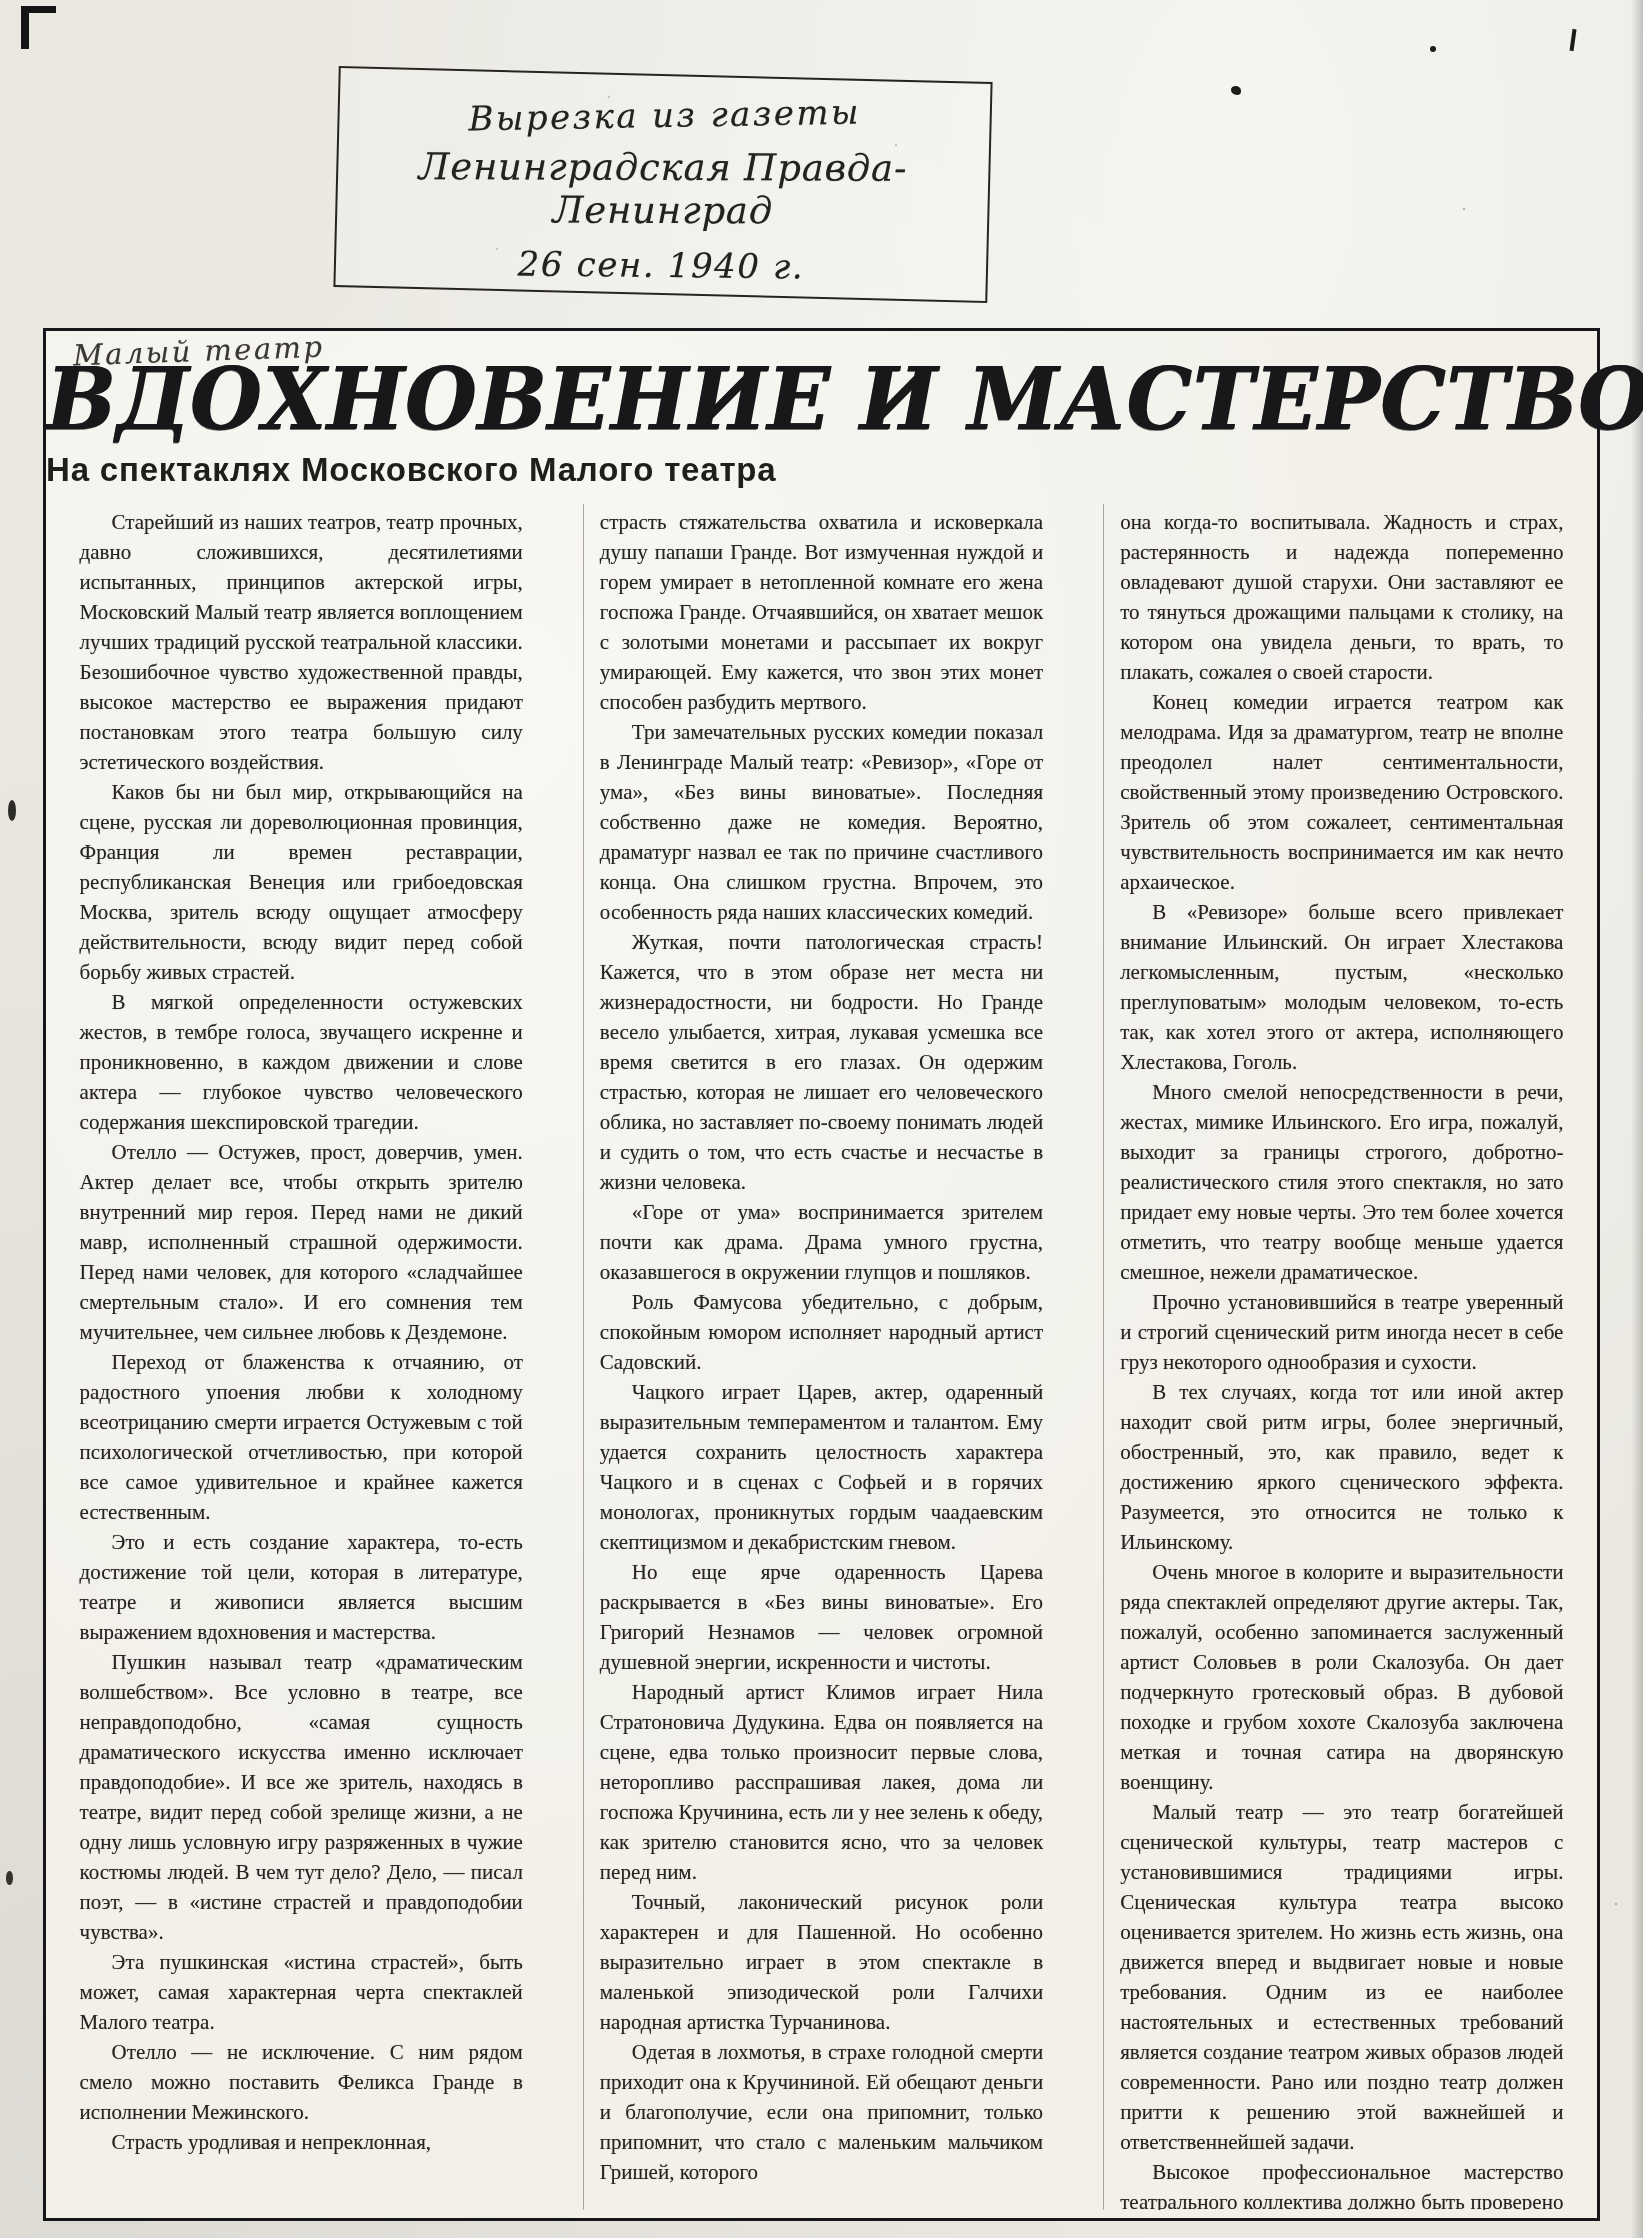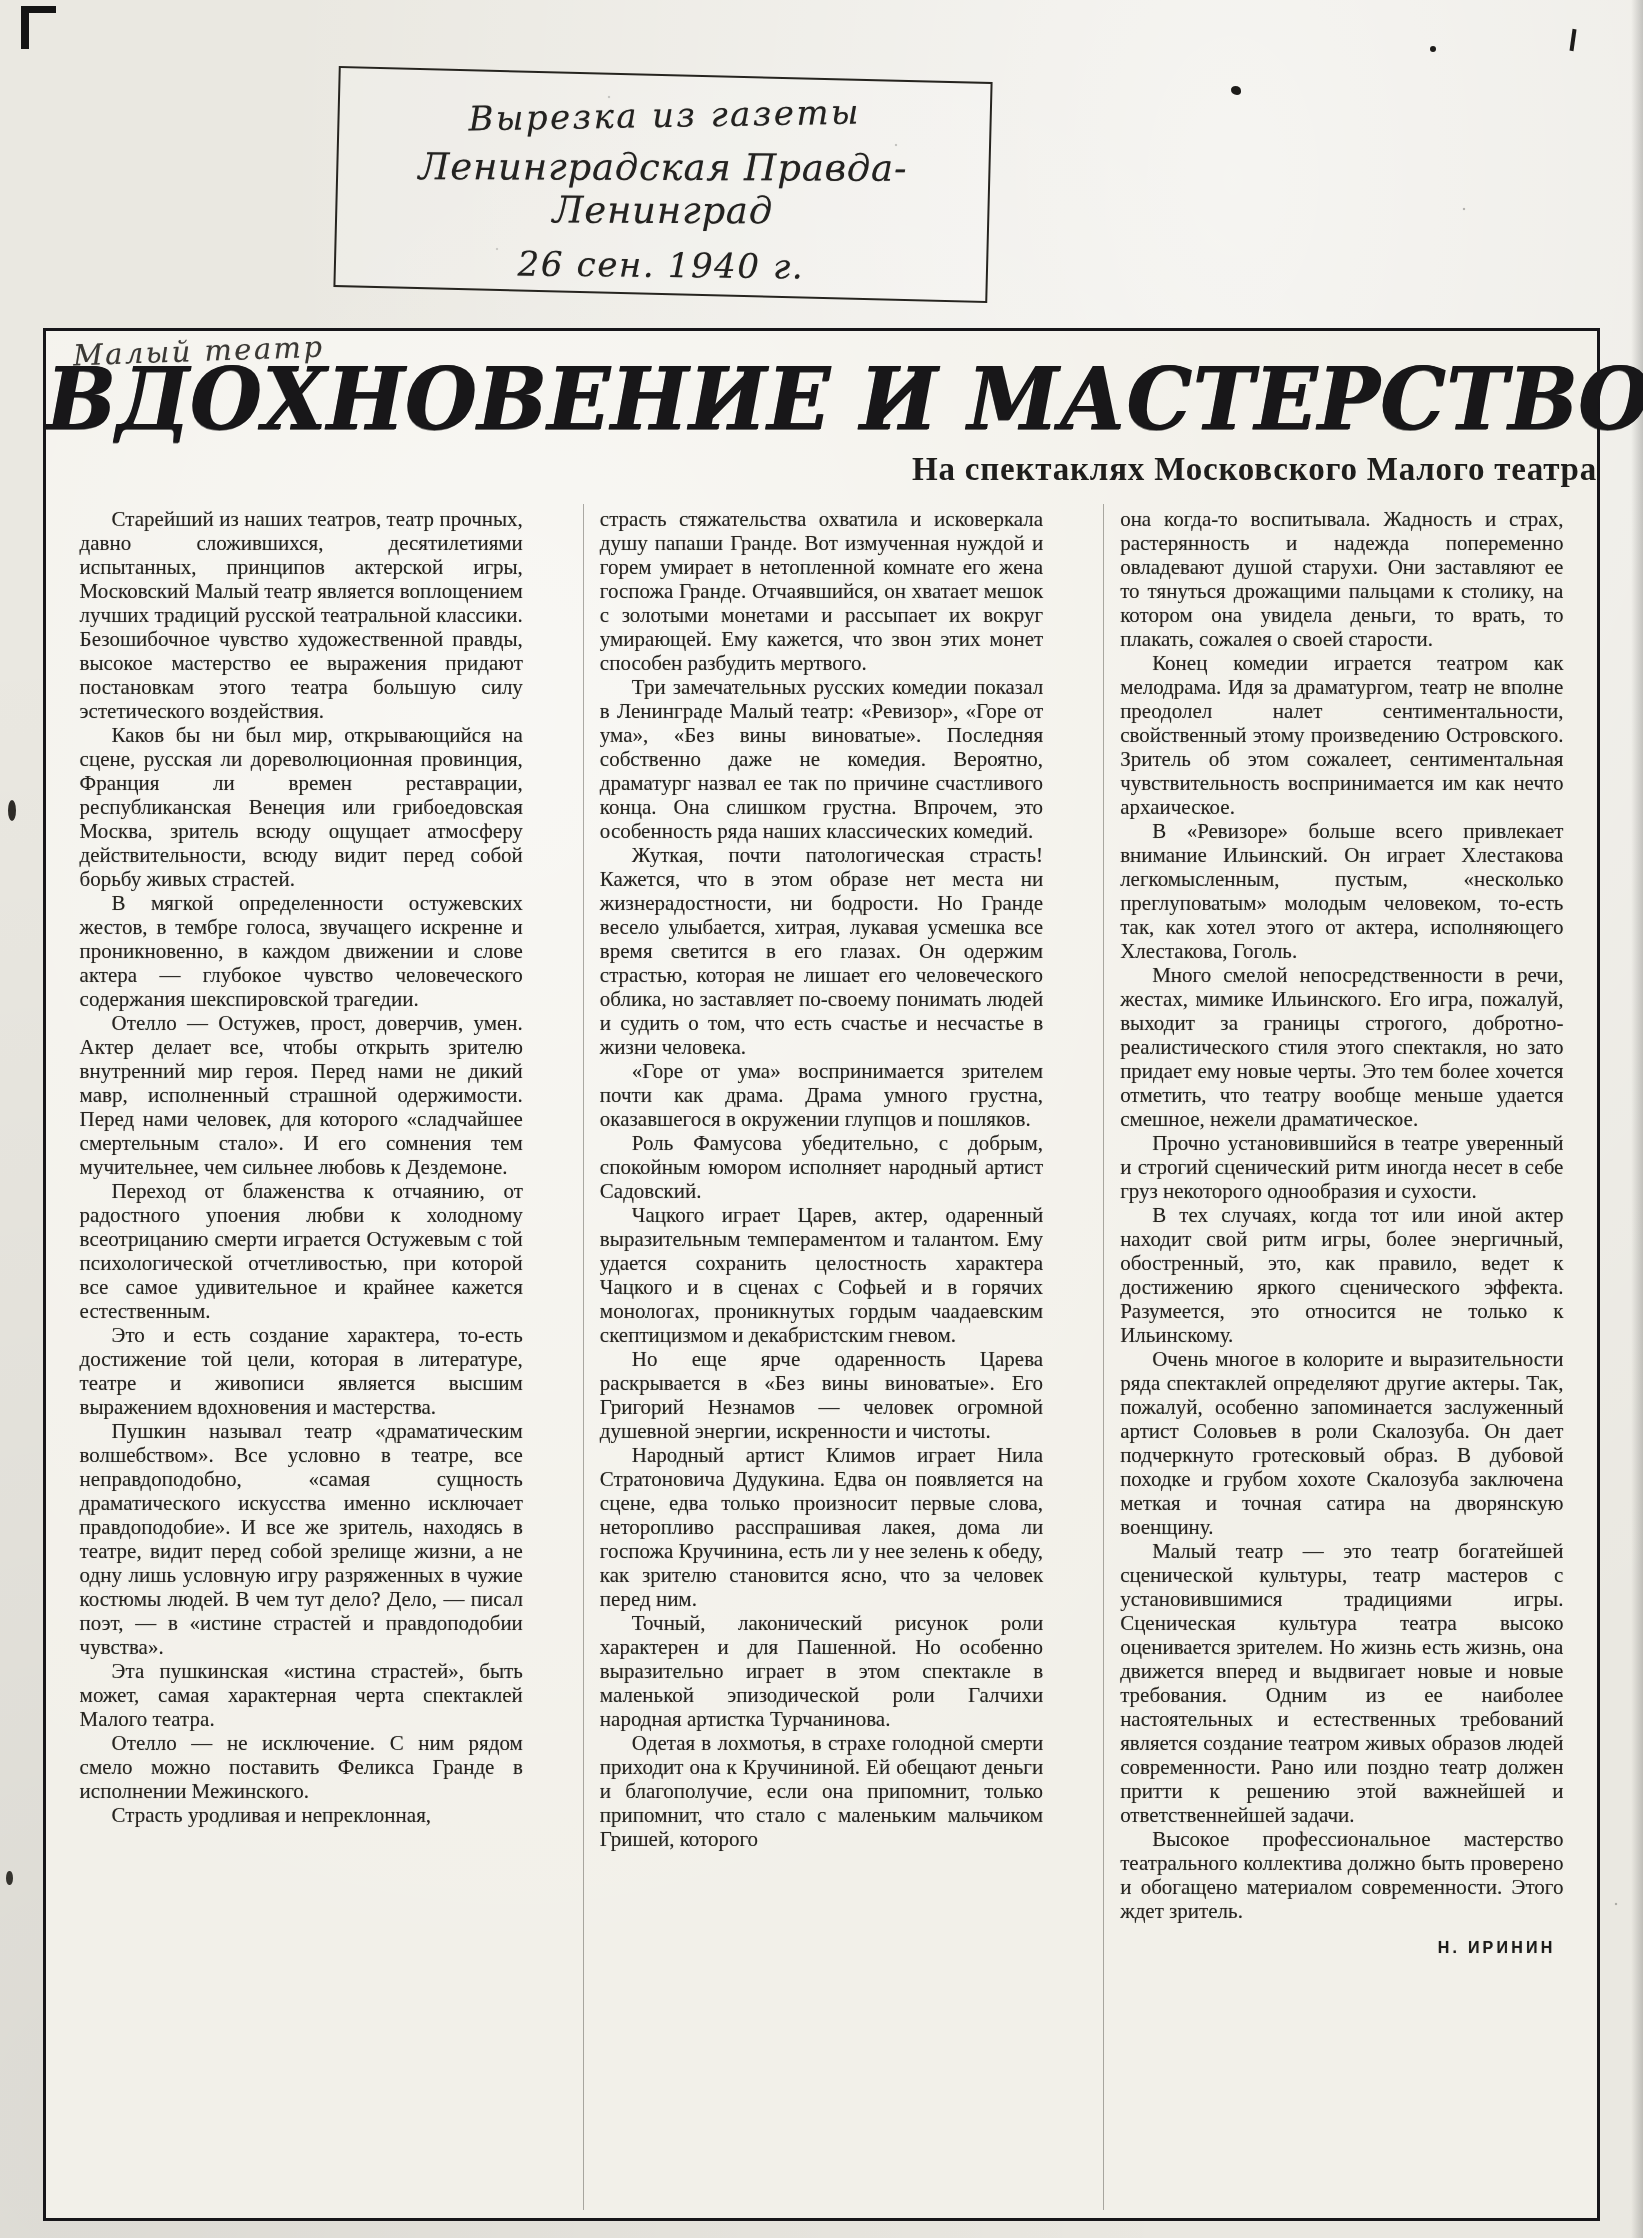--- a/index.html
+++ b/index.html
@@ -83,33 +83,33 @@
     font-family:"DejaVu Serif", serif;
     font-style:italic; font-weight:bold;
     font-size:82px; line-height:1.0;
     text-align:center; letter-spacing:0.8px;
     color:#181719; margin-top:12.8px;
     white-space:nowrap;
     text-shadow:1.2px 0 0 #181719, 0 0.8px 0 rgba(24,23,25,.6);
     transform:scaleY(1.05);
   }
   .subheadline {
-    font-family:Liberation Serif, serif;
+    font-family:Liberation Sans, sans-serif;
     font-weight:bold; font-size:33px;
-    text-align:right; margin-top:11.2px;
+    text-align:left; margin-top:11.2px;
     color:#1f1e1c; letter-spacing:0.8px;
   }
   .columns {
     position:absolute; left:17.6px; right:17.6px; top:173px; bottom:8px;
     display:flex;
   }
   .col { flex:1 1 0; padding:3.2px 16px 0; overflow:hidden; }
   .col + .col { border-left:1.6px solid rgba(55,53,46,.40);margin-left:44px; }
   .col p {
-    font-size:21px; line-height:24px;
+    font-size:21px; line-height:30px;
     text-align:justify; text-indent:32px;
     color:#262420;
     text-shadow:0 0 0.8px rgba(38,36,32,.38);
   }
   [data-name="column-2"] p:first-child,
   [data-name="column-3-paragraphs"] p:first-child { text-indent:0; }
   .byline {
     font-family:"Liberation Sans", sans-serif;
     font-weight:bold; font-size:16px;
     text-align:right; margin-top:16px; padding-right:8px;

